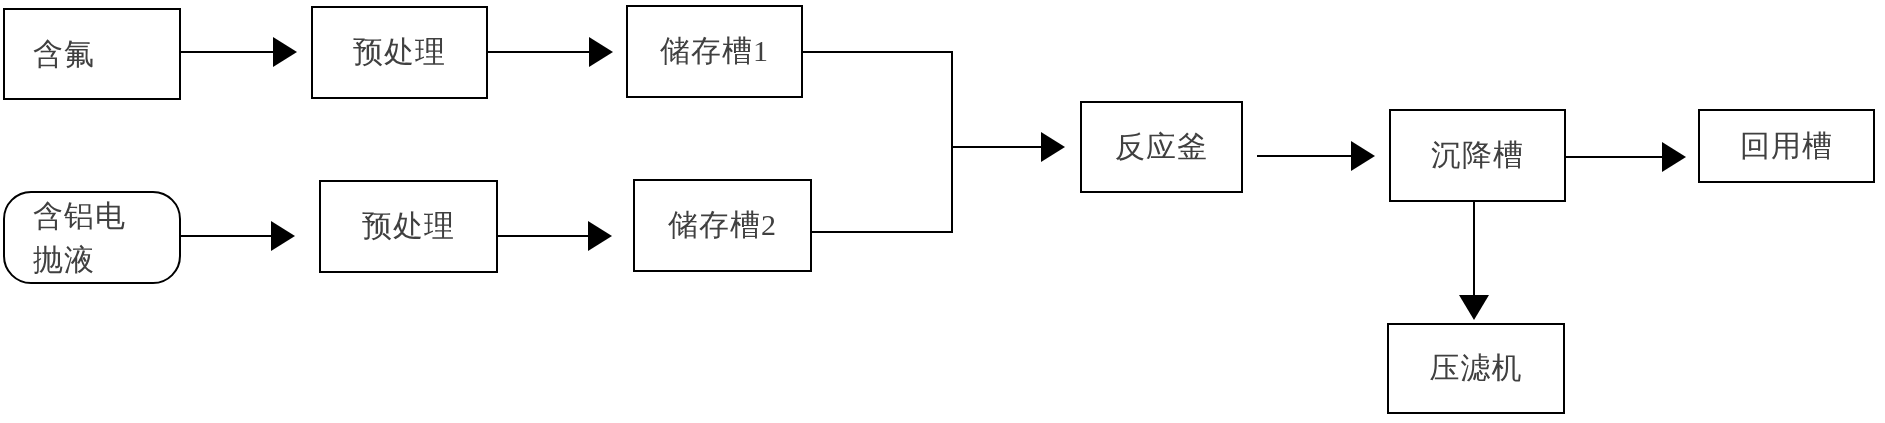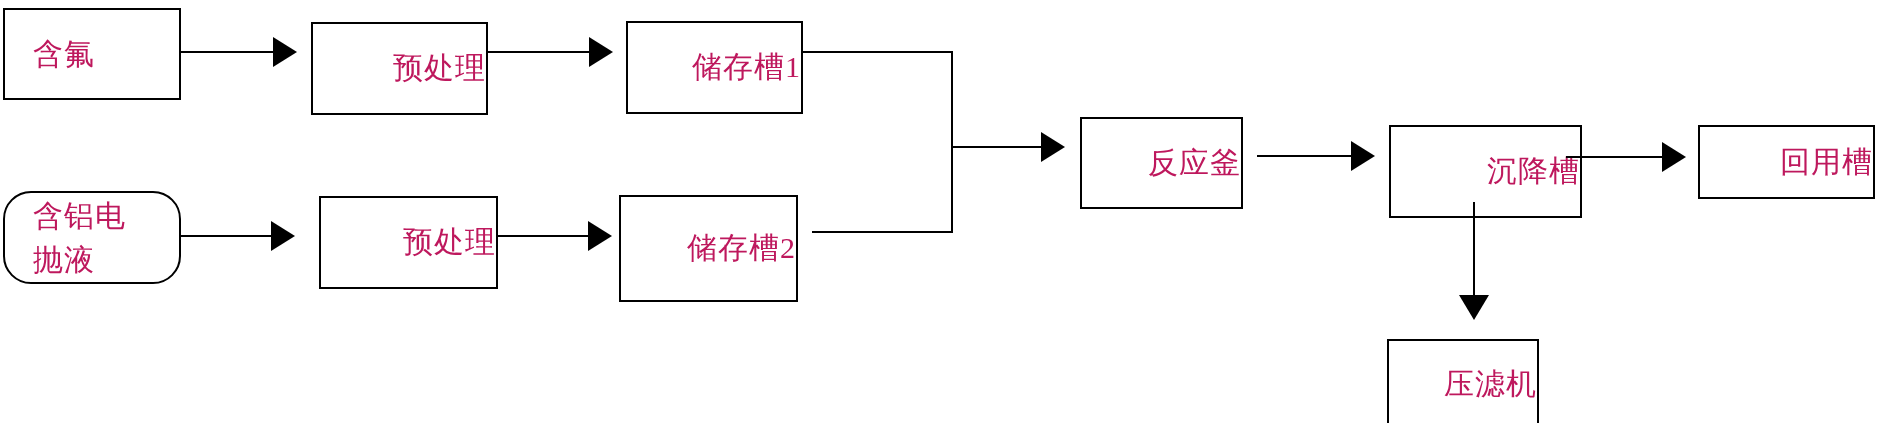--- a/index.html
+++ b/index.html
@@ -2,36 +2,35 @@
 <html><head>
 <meta charset="utf-8">
 <style>
   html, body { margin: 0; padding: 0; background: #ffffff; }
   .diagram {
     position: relative;
     width: 1885px;
     height: 423px;
     background: #ffffff;
     font-family: "Liberation Serif", serif;
-    color: #be185d;
+    color: #404040;
     overflow: hidden;
   }
   .node {
     position: absolute;
     box-sizing: border-box;
     border: 2px solid #000000;
     background: #ffffff;
     font-size: 30px;
     letter-spacing: 1px;
   }
   .node.center {
     display: flex;
     align-items: center;
-    justify-content: flex-end;
-    margin-top: 16px;
+    justify-content: center;
   }
   .node.two-line {
     display: flex;
     flex-direction: column;
     justify-content: center;
     padding-left: 28px;
     line-height: 44px;
   }
   .hline { position: absolute; height: 2px; background: #000000; }
   .vline { position: absolute; width: 2px; background: #000000; }
@@ -47,25 +46,25 @@
     border-left: 15px solid transparent;
     border-right: 15px solid transparent;
   }
 
   
   #n-fluoride   { left: 3px;    top: 8px;   width: 178px; height: 92px; }
   #n-pre1       { left: 311px;  top: 6px;   width: 177px; height: 93px; }
   #n-store1     { left: 626px;  top: 5px;   width: 177px; height: 93px; }
   #n-aluminum   { left: 3px;    top: 191px; width: 178px; height: 93px; border-radius: 28px; }
   #n-pre2       { left: 319px;  top: 180px; width: 179px; height: 93px; }
-  #n-store2     { left: 619px;  top: 179px; width: 179px; height: 107px; }
+  #n-store2     { left: 633px;  top: 179px; width: 179px; height: 93px; }
   #n-kettle     { left: 1080px; top: 101px; width: 163px; height: 92px; }
-  #n-settle     { left: 1389px; top: 109px; width: 193px; height: 93px; }
+  #n-settle     { left: 1389px; top: 109px; width: 177px; height: 93px; }
   #n-reuse      { left: 1698px; top: 109px; width: 177px; height: 74px; }
-  #n-filter     { left: 1387px; top: 323px; width: 152px; height: 91px; }
+  #n-filter     { left: 1387px; top: 323px; width: 178px; height: 91px; }
 
   
   #e1-line  { left: 181px;  top: 51px;  width: 92px;  }
   #e1-head  { left: 273px;  top: 37px;  }
   #e2-line  { left: 488px;  top: 51px;  width: 101px; }
   #e2-head  { left: 589px;  top: 37px;  }
   #e3-line  { left: 181px;  top: 235px; width: 90px;  }
   #e3-head  { left: 271px;  top: 221px; }
   #e4-line  { left: 498px;  top: 235px; width: 90px;  }
   #e4-head  { left: 588px;  top: 221px; }

